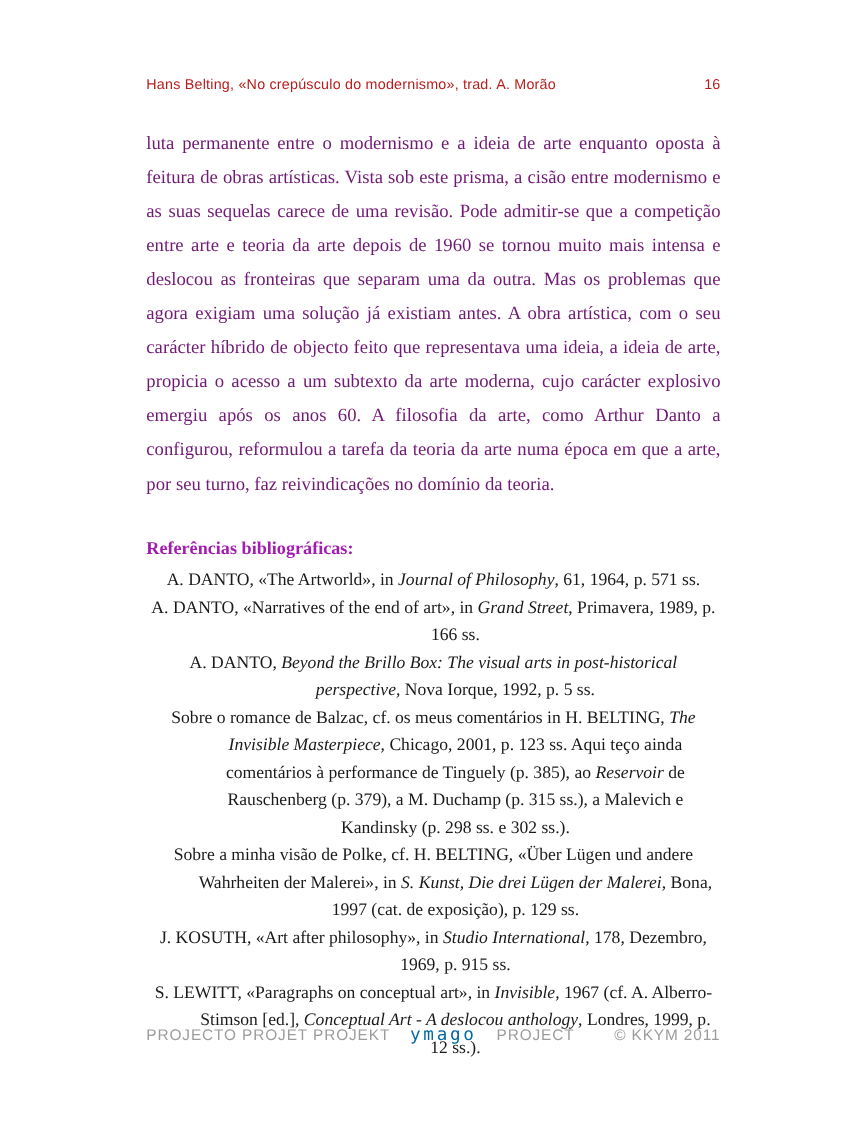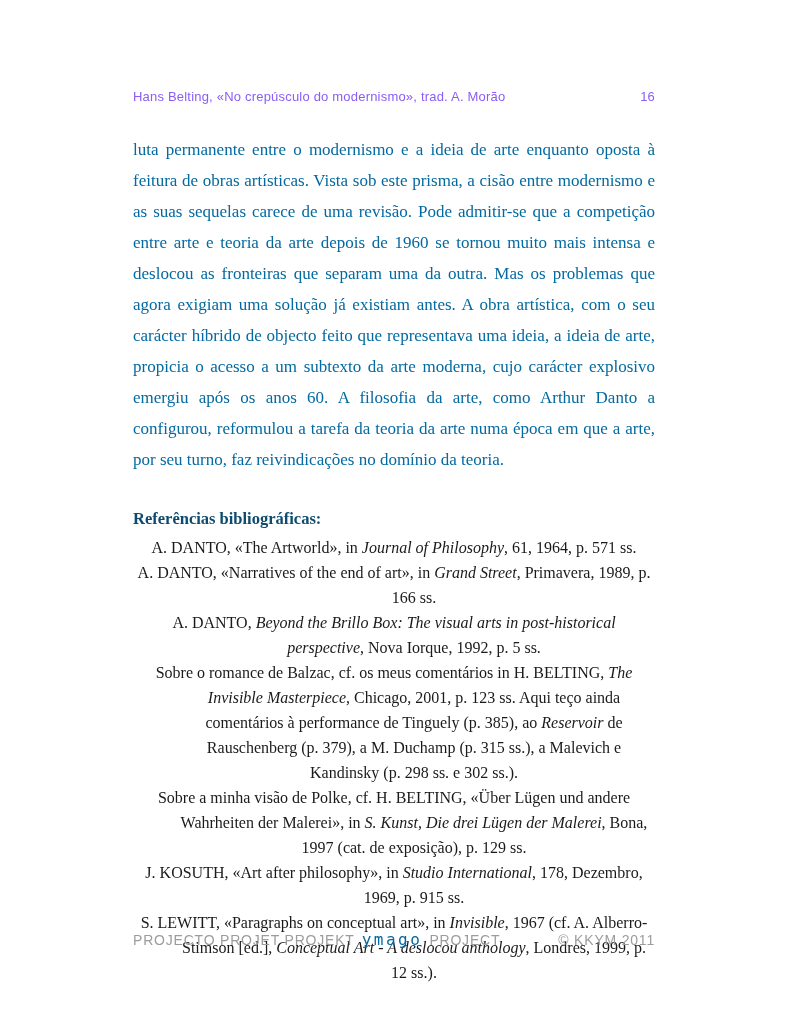--- a/index.html
+++ b/index.html
@@ -24,42 +24,42 @@
     position: absolute;
     left: 133px;
     right: 132px;
     top: 0;
   }
   
   .running-header {
     display: flex;
     justify-content: space-between;
     align-items: baseline;
-    margin-top: 89px;
+    margin-top: 69px;
     font-family: "Liberation Sans", sans-serif;
     font-size: 13px;
-    color: #8b5cf6;
+    color: #b91c1c;
     letter-spacing: 0.2px;
   }
   
   .body-paragraph {
     margin: 30px 0 0 0;
     font-size: 17px;
     line-height: 31px;
     text-align: justify;
     text-justify: inter-word;
-    color: #0369a1;
+    color: #701a75;
   }
   
   .references-heading {
     margin: 31px 0 0 0;
     font-size: 16.5px;
     line-height: 25px;
     font-weight: bold;
-    color: #0c4a6e;
+    color: #a21caf;
   }
   .references {
     margin-top: 4px;
     font-size: 16px;
     line-height: 25px;
     color: #1a1a1a;
   }
   .ref {
     padding-left: 40px;
     text-indent: -40px;
@@ -78,21 +78,21 @@
     justify-content: space-between;
     align-items: baseline;
     font-family: "Liberation Sans", sans-serif;
     font-size: 14px;
     color: #9c9c9c;
     letter-spacing: 0.8px;
   }
   .footer-left {
     display: flex;
     align-items: baseline;
-    gap: 7px;
+    gap: 18px;
   }
   .logo-word {
     font-family: "DejaVu Sans Mono", monospace;
     font-size: 16px;
     letter-spacing: 2.5px;
     color: #0369a1;
   }
 </style>
 </head>
 <body>

